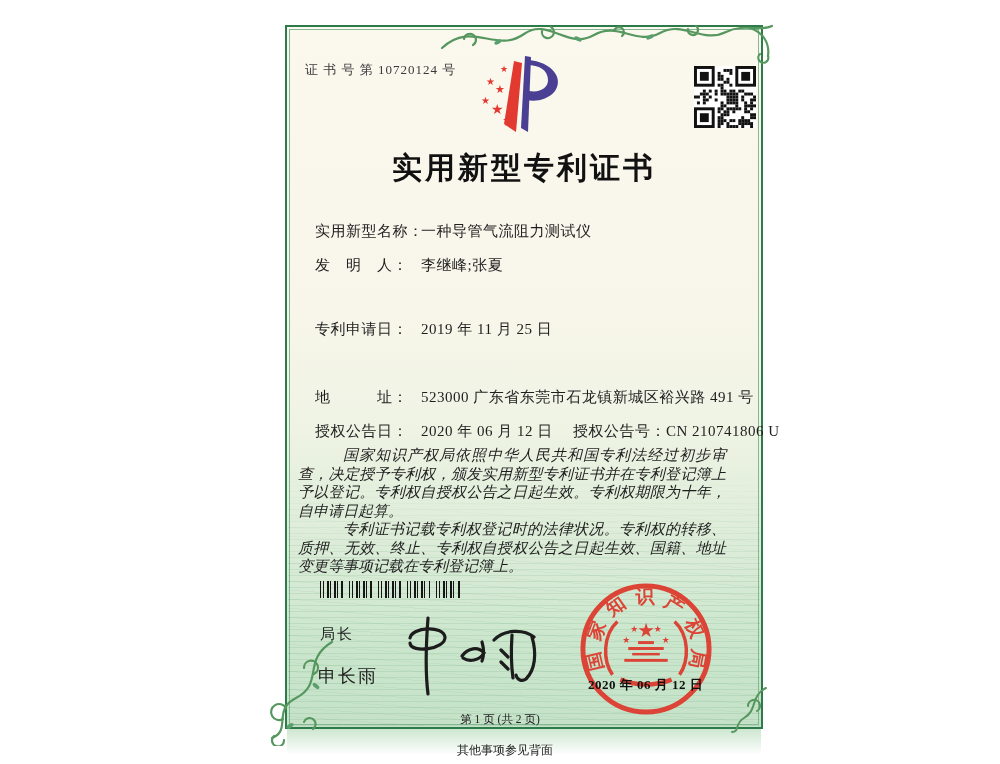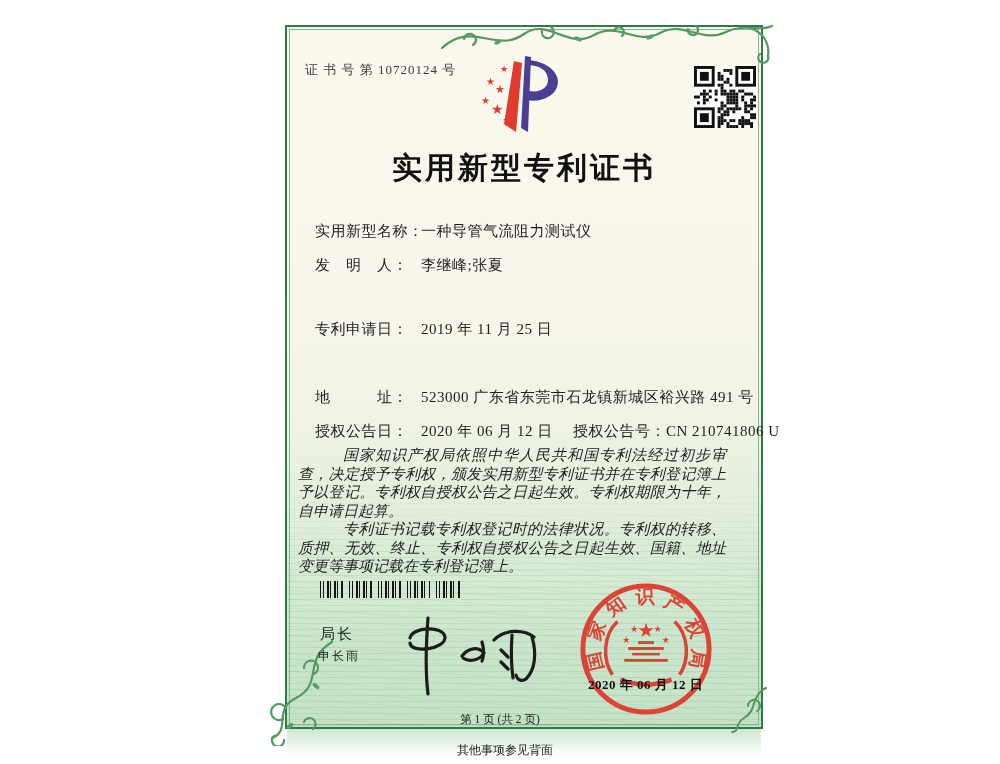--- a/index.html
+++ b/index.html
@@ -33,21 +33,21 @@
   .paras{position:absolute;left:298px;top:446px;width:428px;font-size:15px;line-height:18.5px;
          text-align:justify;color:#1d1d1d;font-style:italic;}
   .paras p{margin:0;text-indent:3em;}
   
   .barcode{position:absolute;left:320px;top:581px;width:143px;height:17px;
      background:
       repeating-linear-gradient(90deg,#151515 0 1.5px,transparent 1.5px 3px,#151515 3px 3.8px,
         transparent 3.8px 7px,#151515 7px 9px,transparent 9px 10.2px,#151515 10.2px 11px,
         transparent 11px 14.5px);}
   .officer-title{position:absolute;left:308px;top:625px;font-size:15px;letter-spacing:2px;color:#222;margin-left:12px;}
-  .officer-name{position:absolute;left:318px;top:648px;font-size:12px;letter-spacing:2px;color:#222;}
+  .officer-name{position:absolute;left:318px;top:664px;font-size:18px;letter-spacing:2px;color:#222;}
   .signature{position:absolute;left:398px;top:604px;width:140px;height:95px;}
   .seal{position:absolute;left:577px;top:578px;width:138px;height:142px;}
   .seal-date{position:absolute;left:588px;top:676px;width:150px;font-size:13px;font-weight:bold;
              letter-spacing:0.5px;color:#111;z-index:5;}
   .page-info{position:absolute;left:330px;top:712px;width:340px;text-align:center;font-size:11.5px;color:#222;}
   .back-note{position:absolute;left:335px;top:742px;width:340px;text-align:center;font-size:12px;color:#222;}
   
   .orn{position:absolute;pointer-events:none;}
   .orn-top{left:438px;top:8px;width:340px;height:56px;}
   .orn-bl{left:260px;top:638px;width:88px;height:108px;}

